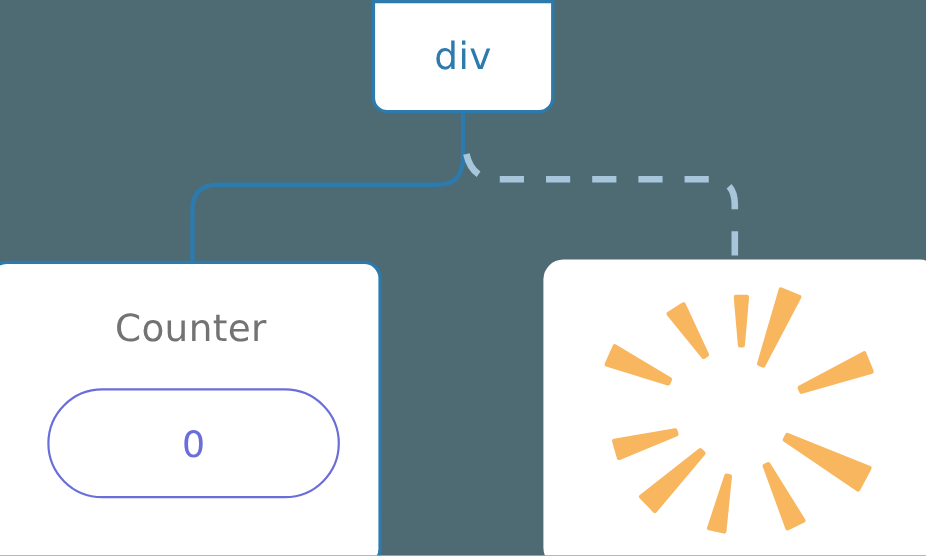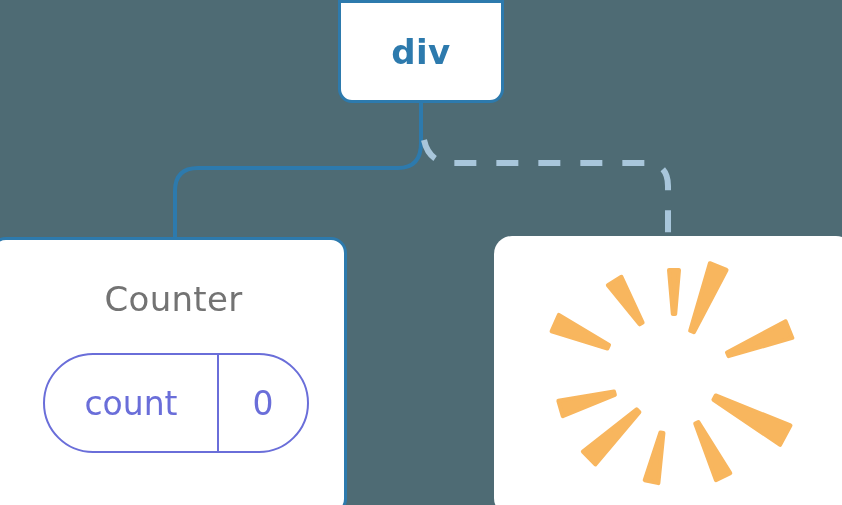--- a/index.html
+++ b/index.html
@@ -53,21 +53,21 @@
     border-top-right-radius: 0;
     display: flex;
     align-items: center;
     justify-content: center;
   }
   #node-div .node-title {
     font-size: 34px;
     color: #2d7aad;
     letter-spacing: .4px;
     line-height: 1;
-    font-weight: 700;
+    font-weight: 400;
   }
 
   
   #node-counter {
     left: -10px;
     top: 237px;
     width: 357px;
     height: 278px;
     border-radius: 16px;
     display: flex;
@@ -147,21 +147,20 @@
 
   <div class="node bordered" id="node-div">
     <span class="node-title">div</span>
   </div>
 
   <div class="node bordered" id="node-counter">
     <span class="node-title">Counter</span>
   </div>
 
   <div class="state-pill">
-    <div class="state-key">count</div>
     <div class="state-value">0</div>
   </div>
 
   <div class="node" id="node-burst">
     <svg id="burst-svg" viewBox="0 0 360 280" width="360" height="280">
         <polygon points="232.55,33.96 215.86,27.22 196.15,94.75 199.82,96.24" fill="#f8b65e" stroke="#f8b65e" stroke-width="4" stroke-linejoin="round"></polygon>
         <polygon points="185.00,34.00 175.00,34.00 178.80,78.00 181.20,78.00" fill="#f8b65e" stroke="#f8b65e" stroke-width="4" stroke-linejoin="round"></polygon>
         <polygon points="127.43,40.78 113.86,49.26 145.65,88.35 148.64,86.49" fill="#f8b65e" stroke="#f8b65e" stroke-width="4" stroke-linejoin="round"></polygon>
         <polygon points="64.90,78.90 57.58,95.35 113.42,112.52 115.03,108.91" fill="#f8b65e" stroke="#f8b65e" stroke-width="4" stroke-linejoin="round"></polygon>
         <polygon points="64.37,164.84 68.78,180.22 120.89,158.78 119.92,155.40" fill="#f8b65e" stroke="#f8b65e" stroke-width="4" stroke-linejoin="round"></polygon>

